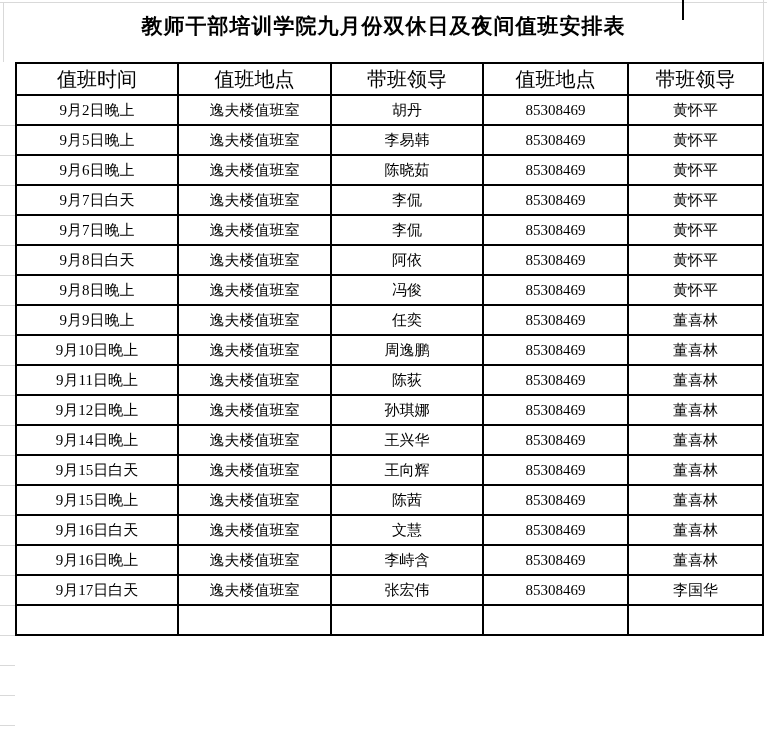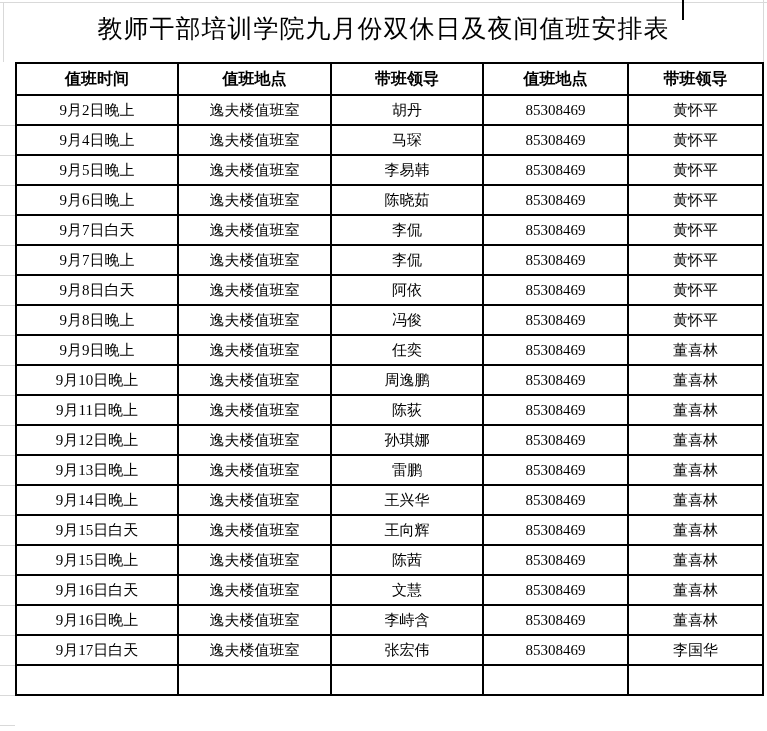--- a/index.html
+++ b/index.html
@@ -19,44 +19,44 @@
   .edge-artifact { position: absolute; left: 682px; top: 0; width: 2px; height: 20px; background: #000000; }
   .left-ticks {
     position: absolute; left: 0; top: 96px; width: 15px; height: 635px;
     background: repeating-linear-gradient(to bottom, transparent 0 29px, #d9d9d9 29px 30px);
   }
 
   .page-title {
     position: absolute; left: 0; top: 12px; width: 767px;
     margin: 0;
     text-align: center;
-    font-size: 25px;
-    font-weight: normal;
+    font-size: 21px;
+    font-weight: bold;
     letter-spacing: 1px;
     white-space: nowrap;
   }
 
   table.duty-table {
     position: absolute; left: 15px; top: 62px;
     width: 747px;
     border-collapse: collapse;
     table-layout: fixed;
   }
   .duty-table th, .duty-table td {
     border: 2px solid #000000;
     text-align: center;
     vertical-align: middle;
     padding: 0;
     overflow: hidden;
     white-space: nowrap;
   }
   .duty-table th {
     height: 30px;            
-    font-size: 16px;
-    font-weight: bold;
+    font-size: 20px;
+    font-weight: normal;
   }
   .duty-table td {
     height: 28px;            
     font-size: 15px;
     font-weight: normal;
   }
   .duty-table tr.partial-row td { height: 28px; background: #ffffff; }
 </style>
 </head>
 <body>
@@ -88,27 +88,20 @@
   </thead>
   <tbody>
       <tr>
         <td>9月2日晚上</td>
         <td>逸夫楼值班室</td>
         <td>胡丹</td>
         <td>85308469</td>
         <td>黄怀平</td>
       </tr>
       <tr>
-        <td>9月4日晚上</td>
-        <td>逸夫楼值班室</td>
-        <td>马琛</td>
-        <td>85308469</td>
-        <td>黄怀平</td>
-      </tr>
-      <tr>
         <td>9月5日晚上</td>
         <td>逸夫楼值班室</td>
         <td>李易韩</td>
         <td>85308469</td>
         <td>黄怀平</td>
       </tr>
       <tr>
         <td>9月6日晚上</td>
         <td>逸夫楼值班室</td>
         <td>陈晓茹</td>
@@ -161,27 +154,20 @@
         <td>9月11日晚上</td>
         <td>逸夫楼值班室</td>
         <td>陈荻</td>
         <td>85308469</td>
         <td>董喜林</td>
       </tr>
       <tr>
         <td>9月12日晚上</td>
         <td>逸夫楼值班室</td>
         <td>孙琪娜</td>
-        <td>85308469</td>
-        <td>董喜林</td>
-      </tr>
-      <tr>
-        <td>9月13日晚上</td>
-        <td>逸夫楼值班室</td>
-        <td>雷鹏</td>
         <td>85308469</td>
         <td>董喜林</td>
       </tr>
       <tr>
         <td>9月14日晚上</td>
         <td>逸夫楼值班室</td>
         <td>王兴华</td>
         <td>85308469</td>
         <td>董喜林</td>
       </tr>

